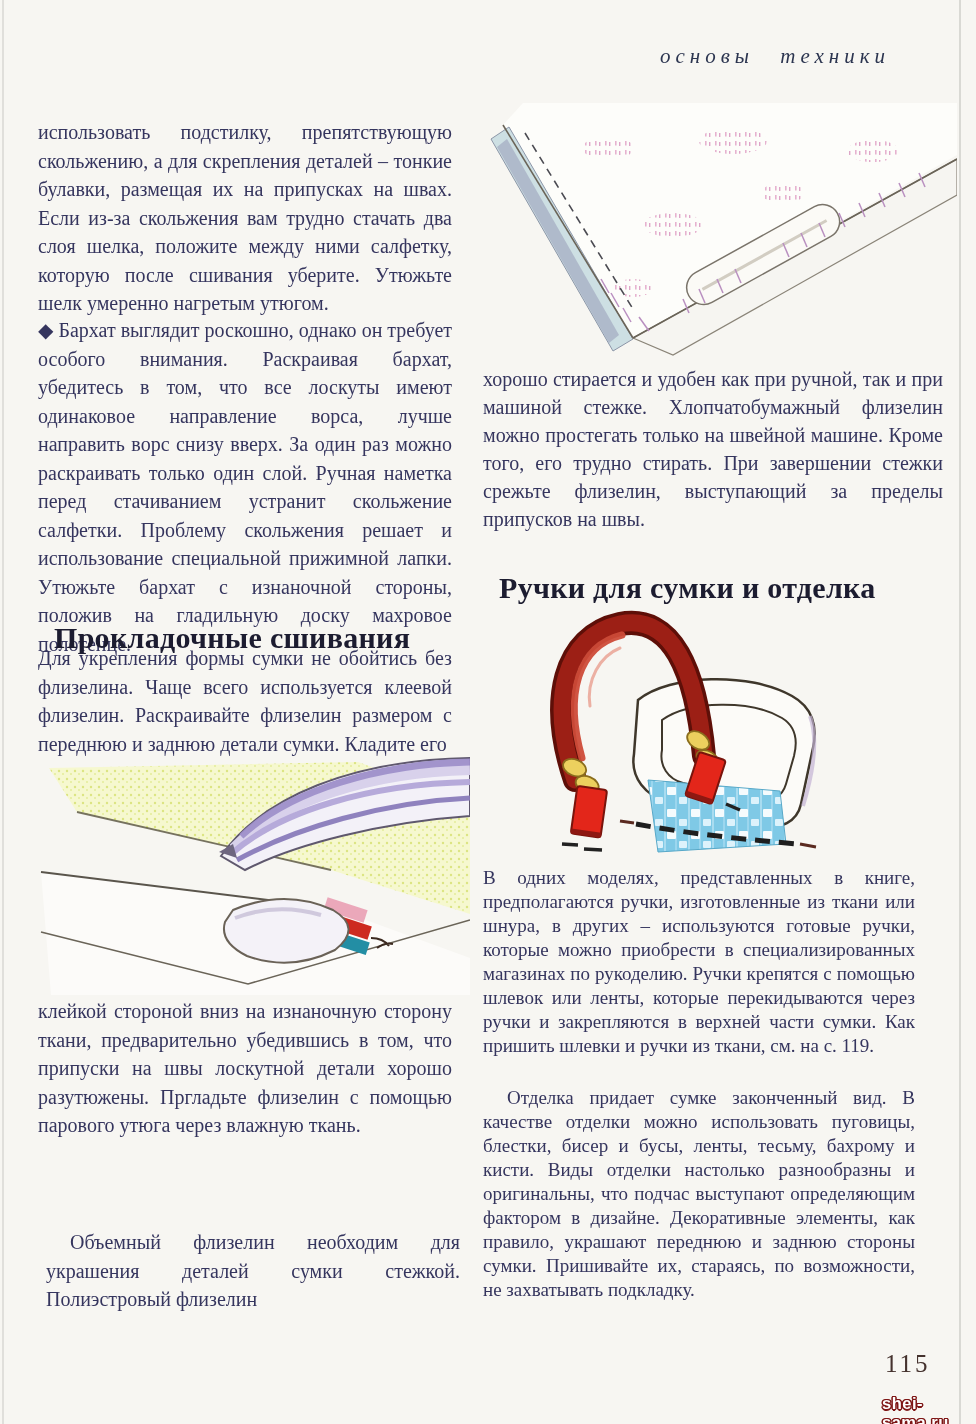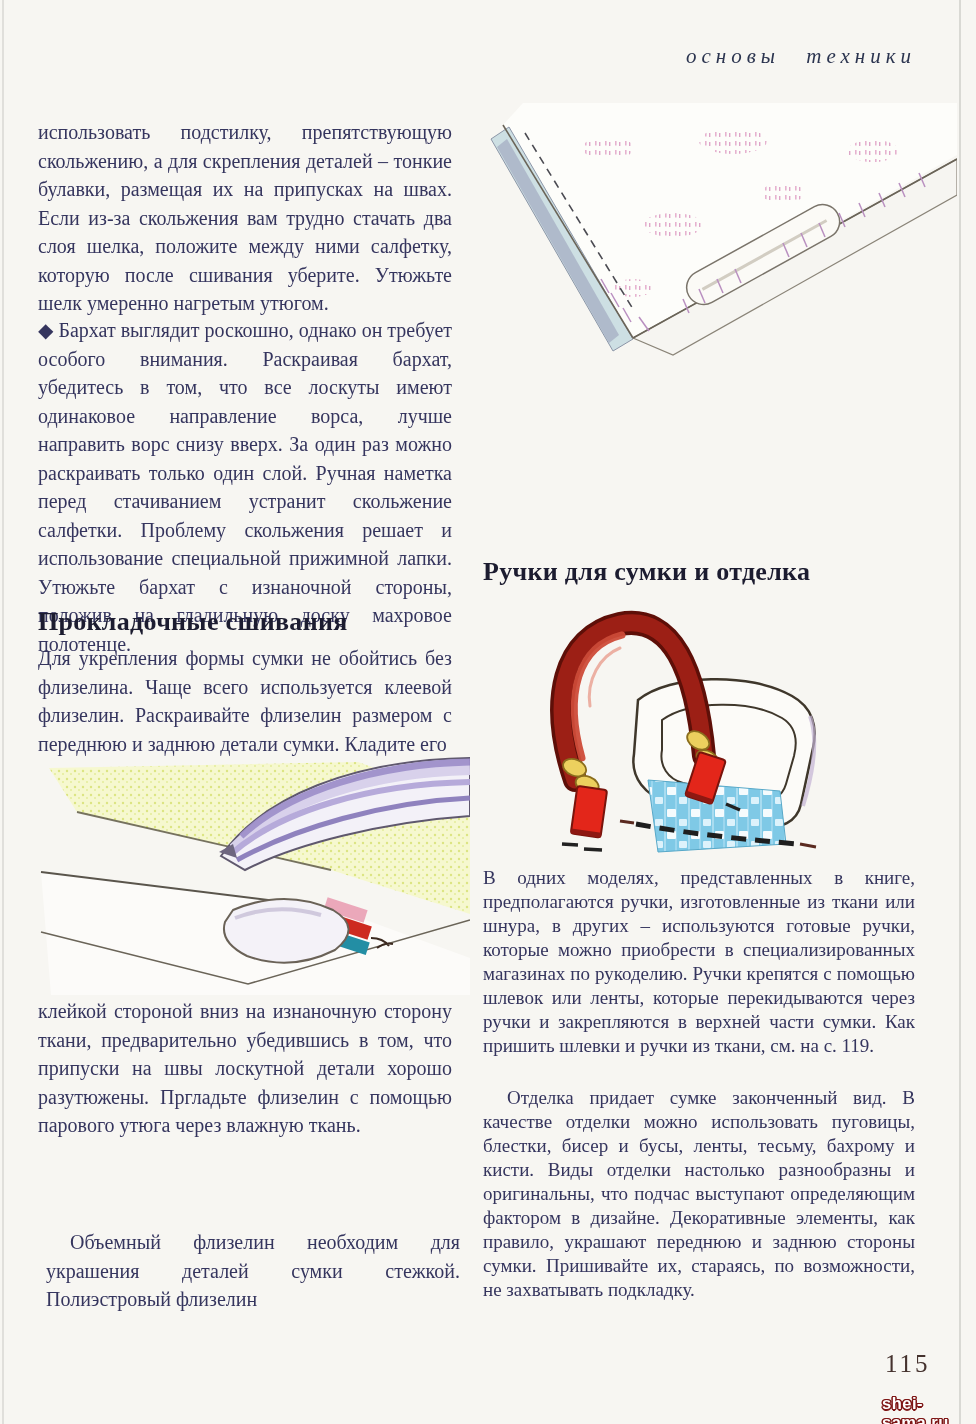--- a/index.html
+++ b/index.html
@@ -8,33 +8,33 @@
     background:var(--page-bg,#f7f6f2);
     font-family:"Liberation Serif","DejaVu Serif",serif;
     overflow:hidden;
   }
   .abs{position:absolute;}
   .edge-left{left:2px;top:0;width:2px;height:100%;background:#e0dfdb;}
   .edge-right{left:959px;top:0;width:2px;height:100%;background:#cfcfc9;opacity:.75;}
   .running-head{
     top:44px;left:660px;width:256px;
     font-style:italic;font-size:21px;letter-spacing:5px;word-spacing:16px;
-    color:var(--running-head,#2c3550);text-align:right;white-space:nowrap;
+    color:var(--running-head,#2c3550);text-align:left;white-space:nowrap;
   }
   .body-text{
     color:var(--body-text,#35355e);
     text-align:justify;
   }
   .left-col{left:38px;width:414px;font-size:20px;line-height:28.5px;}
   .right-col{left:483px;font-size:20px;line-height:28px;}
   .rc-narrow{font-size:19px;line-height:24px;}
   .indent{text-indent:24px;}
   p{margin:0;}
   h2{
-    margin:0;font-size:26px;font-weight:bold;line-height:32px;
+    margin:16px;font-size:30px;font-weight:bold;line-height:32px;
     color:var(--heading-text,#1c1c30);letter-spacing:.3px;
   }
   .page-number{
     top:1350px;left:838px;width:100px;
     font-size:25px;letter-spacing:3px;color:var(--page-number,#45322e);margin-left:47px;
   }
   .watermark{
     top:1394px;left:882px;
     font-family:"Liberation Sans","DejaVu Sans",sans-serif;
     font-weight:bold;font-size:16.5px;letter-spacing:.5px;
@@ -158,20 +158,21 @@
       </g>
       <path d="M186,100 l14,-8 l4,14 z" fill="#6e6680"></path>
     </g>
   </svg>
 
   <p class="abs body-text left-col" style="top:997px;">клейкой стороной вниз на изнаночную сторону ткани, предварительно убедившись в том, что припуски на швы лоскутной детали хорошо разутюжены. Пргладьте флизелин с помощью парового утюга через влажную ткань.</p>
 
 
   <p class="abs body-text left-col indent" style="top:1228px;margin-left:8px;">Объемный флизелин необходим для украшения деталей сумки стежкой. Полиэстровый флизелин</p>
 
+  <p class="abs body-text right-col" style="top:365px;width:460px;">хорошо стирается и удобен как при ручной, так и при машиной стежке. Хлопчатобумажный флизелин можно простегать только на швейной машине. Кроме того, его трудно стирать. При завершении стежки срежьте флизелин, выступающий за пределы припусков на швы.</p>
 
   <h2 class="abs" style="left:483px;top:556px;width:440px;">Ручки для сумки и отделка</h2>
 
   <svg class="abs" style="left:520px;top:608px;" width="330" height="255" viewBox="0 0 330 255">
     <defs>
       <pattern id="polka" width="24" height="22" patternUnits="userSpaceOnUse">
         <rect width="24" height="22" style="fill:var(--dot-fabric-blue,#7fc9e6)"></rect>
         <rect x="0" y="0" width="2" height="22" fill="#a9dcf0"></rect>
         <rect x="11" y="0" width="2" height="22" fill="#9cd6ee"></rect>
         <rect x="3" y="3" width="9" height="8" rx="1" fill="#ffffff" opacity=".92"></rect>

